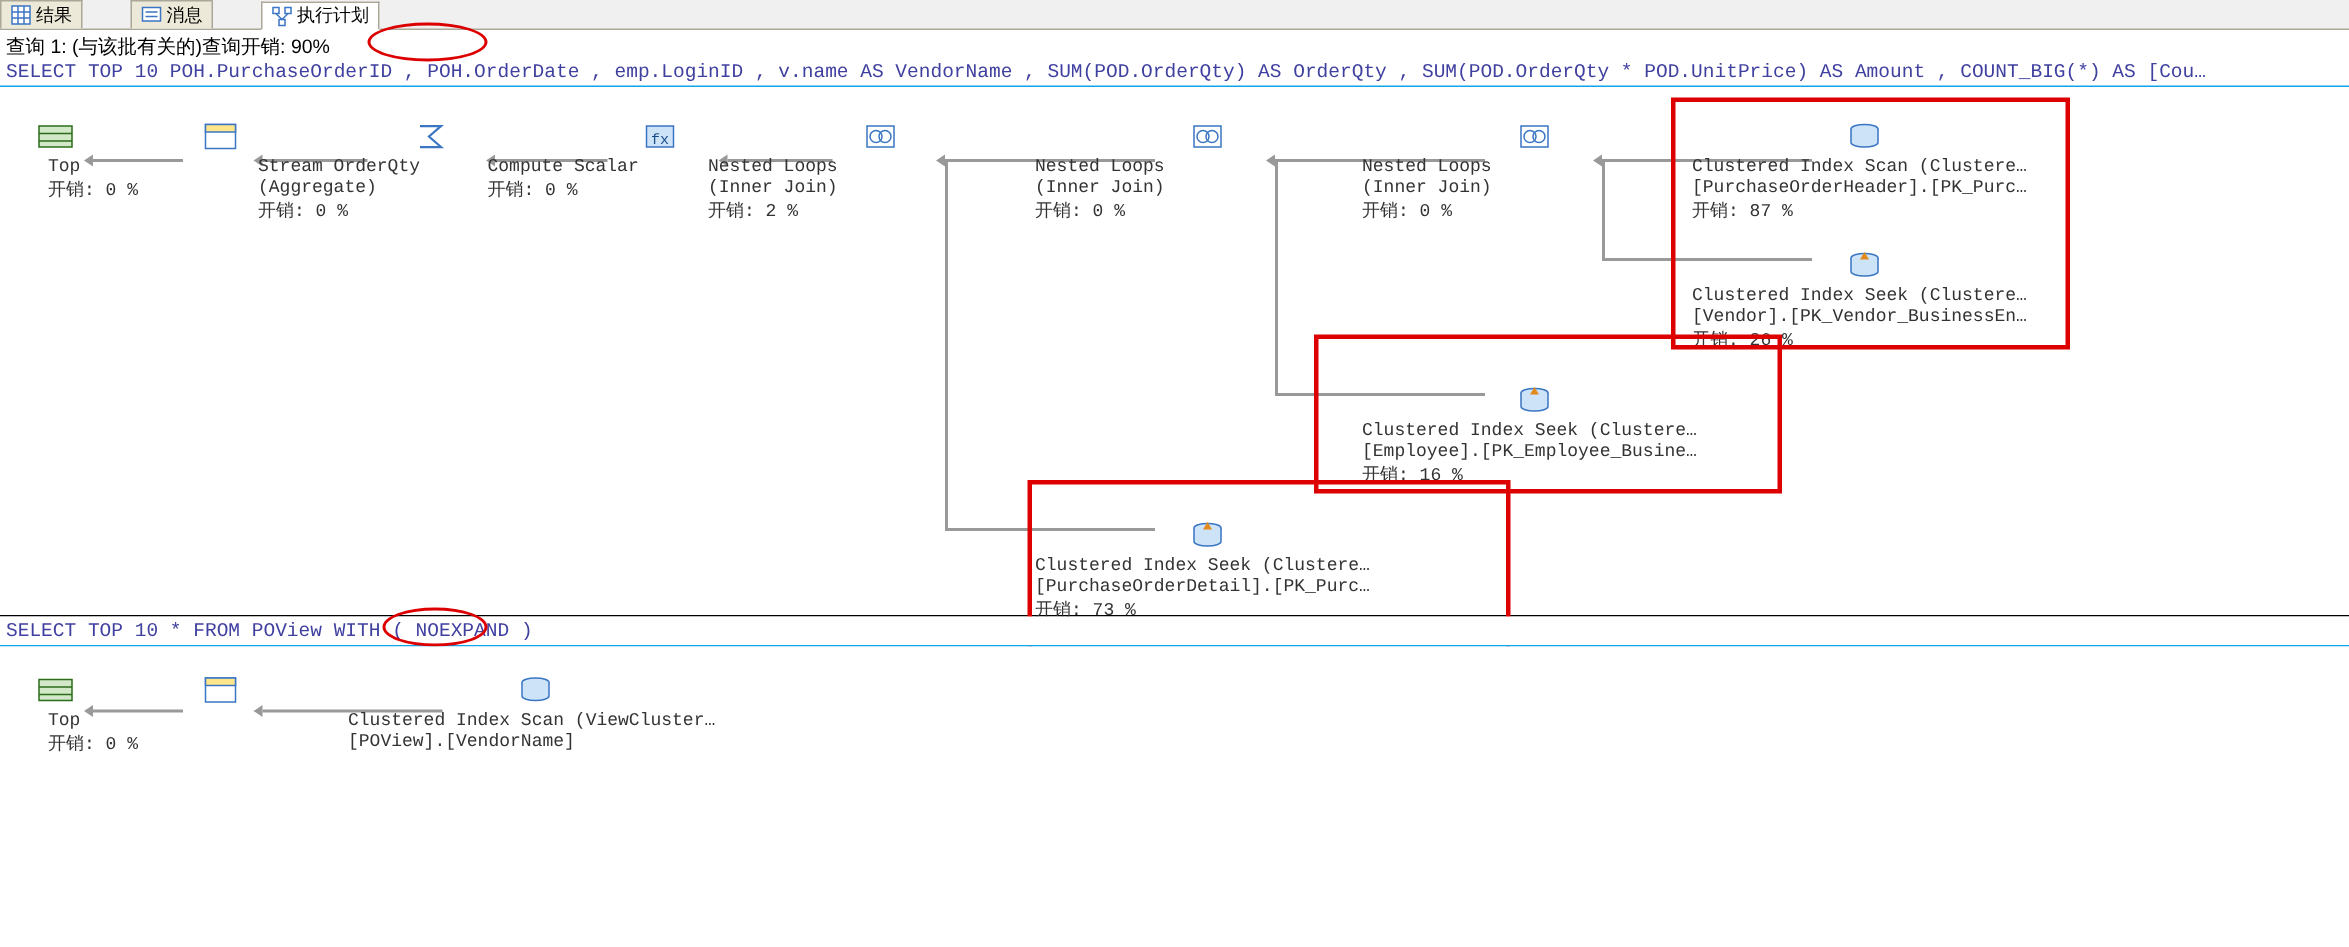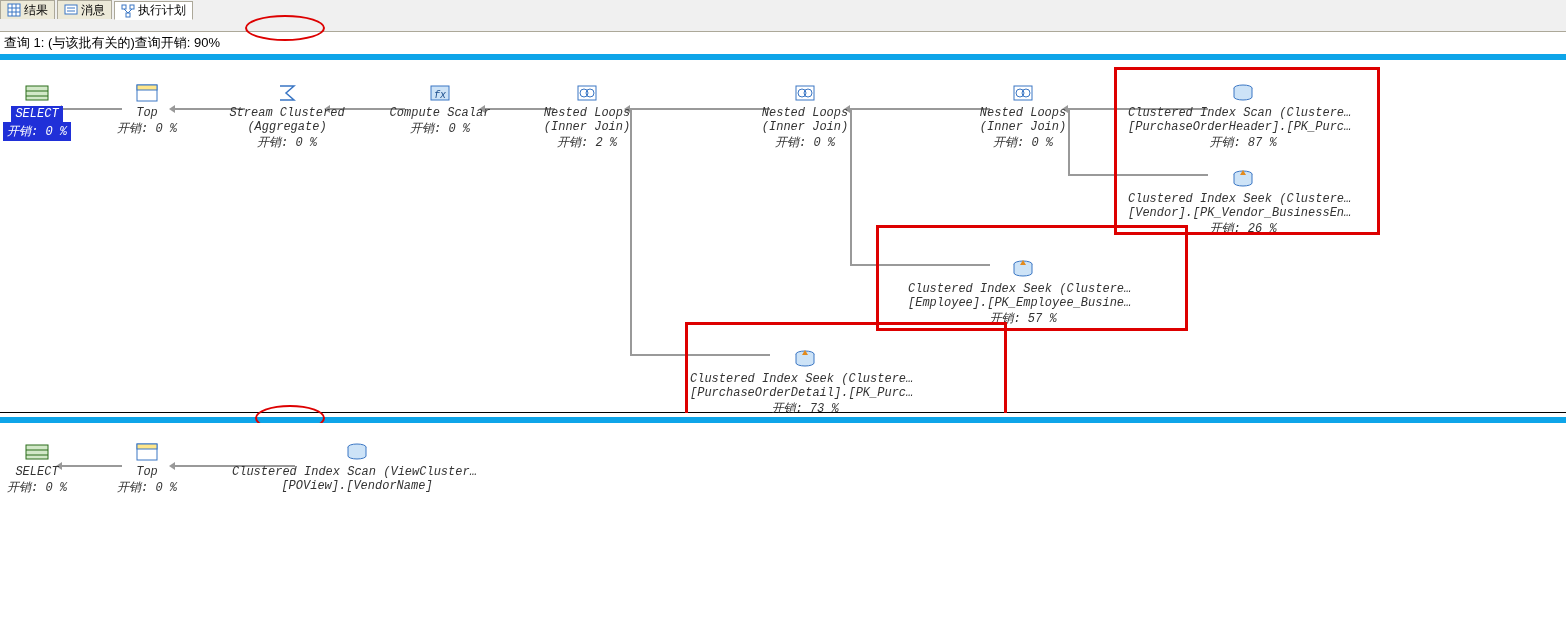--- a/index.html
+++ b/index.html
@@ -8,39 +8,40 @@
     font-size: 12px;
     background: #fff;
     width: 1566px;
     height: 631px;
     overflow: hidden;
     position: relative;
   }
   .tabs {
     display: flex;
     border-bottom: 1px solid #aca899;
-    height: 32px;
+    height: 20px;
     background: #f0f0f0;
+    gap: 30px;
   }
   .tab {
     display: flex;
     align-items: center;
     padding: 2px 6px;
     border: 1px solid #aca899;
     border-bottom: none;
     background: #ece9d8;
     margin-right: 2px;
     cursor: pointer;
     font-size: 12px;
     height: 19px;
   }
   .tab.active { background: #fff; border-bottom: 1px solid #fff; position: relative; top:1px;justify-content:center;}
   .tab-icon { width:14px; height:14px; margin-right:3px; display:inline-flex;}
   .query-header {
-    border-bottom: 6px solid #0ea5e9;
+    border-bottom: 1px solid #0ea5e9;
     padding: 2px 4px;
     background: #fff;
     font-size: 13px;
     position: relative;
   }
   .sql-line {
     font-family: "Courier New", monospace;
     font-size: 13px;
     color: #4040a0;
     white-space: nowrap;
@@ -48,26 +49,24 @@
   }
   .plan-area {
     position: relative;
     background: #fff;
     width: 100%;
   }
   .plan1 { height: 353px; border-bottom:1px solid #000;}
   .plan2 { height: 180px; }
   .node {
     position: absolute;
-    text-align: center;
     font-family: "Courier New", monospace;
     font-size: 12px;
     color: #333;
     width: 230px;
-    font-style: italic;
   }
   .node .ic { display:block; margin:0 auto 2px; }
   .node .line { white-space: nowrap; overflow: hidden; text-overflow: ellipsis; }
   .conn {
     position: absolute;
     background: #999;
     height: 2px;
   }
   .conn.v { width:2px; height:auto;}
   .arrow-left {
@@ -131,20 +130,21 @@
           <line x1="3" y1="5" x2="7" y2="9" stroke="#3a76c4"></line>
           <line x1="11" y1="5" x2="7" y2="9" stroke="#3a76c4"></line>
         </svg>
     </span>
     <span>执行计划</span>
   </div>
 </div>
 
 <div class="query-header">
   <div>查询 1: (与该批有关的)查询开销: 90%</div>
+  <div class="sql-line">SELECT TOP 10 POH.PurchaseOrderID , POH.OrderDate , emp.LoginID , v.name AS VendorName , SUM(POD.OrderQty) AS OrderQty , SUM(POD.OrderQty * POD.UnitPrice) AS Amount , COUNT_BIG(*) AS [Cou…</div>
 </div>
 <div class="red-ellipse" style="left:245px; top:15px; width:80px; height:26px;"></div>
 
 <div class="plan-area plan1">
 
   <div class="conn" style="left:62px; top:48px; width:60px;"></div>
   <div class="arrow-left" style="left:56px; top:45px;"></div>
   <div class="conn" style="left:175px; top:48px; width:70px;"></div>
   <div class="arrow-left" style="left:169px; top:45px;"></div>
   <div class="conn" style="left:330px; top:48px; width:75px;"></div>
@@ -183,21 +183,21 @@
         <rect x="3" y="3" width="20" height="5" fill="#ffe68a" stroke="#3a76c4"></rect>
       </svg>
     <div class="line">Top</div>
     <div class="line">开销: 0 %</div>
   </div>
 
   <div class="node" style="left:172px; top:22px;">
     <svg class="opicon ic" viewBox="0 0 26 22">
         <path d="M6 4 h14 l-8 7 l8 7 h-14" fill="none" stroke="#3a76c4" stroke-width="1.5"></path>
       </svg>
-    <div class="line">Stream Clustered</div>
+    <div class="line">Stream OrderQty</div>
     <div class="line">(Aggregate)</div>
     <div class="line">开销: 0 %</div>
   </div>
 
   <div class="node" style="left:325px; top:22px;">
     <svg class="opicon ic" viewBox="0 0 26 22">
         <rect x="4" y="4" width="18" height="14" fill="#cde3f7" stroke="#3a76c4"></rect>
         <text x="13" y="16" font-size="10" text-anchor="middle" fill="#1a4c8b">fx</text>
       </svg>
     <div class="line">Compute Scalar</div>
@@ -259,40 +259,41 @@
   </div>
 
   <div class="node" style="left:908px; top:198px;">
     <svg class="opicon ic" viewBox="0 0 26 22">
         <ellipse cx="13" cy="6" rx="9" ry="3" fill="#cde3f7" stroke="#3a76c4"></ellipse>
         <path d="M4 6 v9 a9 3 0 0 0 18 0 v-9" fill="#cde3f7" stroke="#3a76c4"></path>
         <path d="M13 2 l3 5 h-6 z" fill="#e38a1c"></path>
       </svg>
     <div class="line">Clustered Index Seek (Clustered)</div>
     <div class="line">[Employee].[PK_Employee_BusinessEnt…</div>
-    <div class="line">开销: 57 %</div>
+    <div class="line">开销: 16 %</div>
   </div>
 
   <div class="node" style="left:690px; top:288px;">
     <svg class="opicon ic" viewBox="0 0 26 22">
         <ellipse cx="13" cy="6" rx="9" ry="3" fill="#cde3f7" stroke="#3a76c4"></ellipse>
         <path d="M4 6 v9 a9 3 0 0 0 18 0 v-9" fill="#cde3f7" stroke="#3a76c4"></path>
         <path d="M13 2 l3 5 h-6 z" fill="#e38a1c"></path>
       </svg>
     <div class="line">Clustered Index Seek (Clustered)</div>
     <div class="line">[PurchaseOrderDetail].[PK_PurchaseO…</div>
     <div class="line">开销: 73 %</div>
   </div>
 
   <div class="red-box" style="left:1114px; top:7px; width:266px; height:168px;"></div>
   <div class="red-box" style="left:876px; top:165px; width:312px; height:106px;"></div>
   <div class="red-box" style="left:685px; top:262px; width:322px; height:115px;"></div>
 </div>
 
 <div class="query-header">
+  <div class="sql-line">SELECT TOP 10 * FROM POView WITH ( NOEXPAND )</div>
 </div>
 <div class="red-ellipse" style="left:255px; top:405px; width:70px; height:26px;"></div>
 
 <div class="plan-area plan2">
   <div class="conn" style="left:62px; top:42px; width:60px;"></div>
   <div class="arrow-left" style="left:56px; top:39px;"></div>
   <div class="conn" style="left:175px; top:42px; width:120px;"></div>
   <div class="arrow-left" style="left:169px; top:39px;"></div>
 
   <div class="node" style="left:-78px; top:18px; width:230px;">

